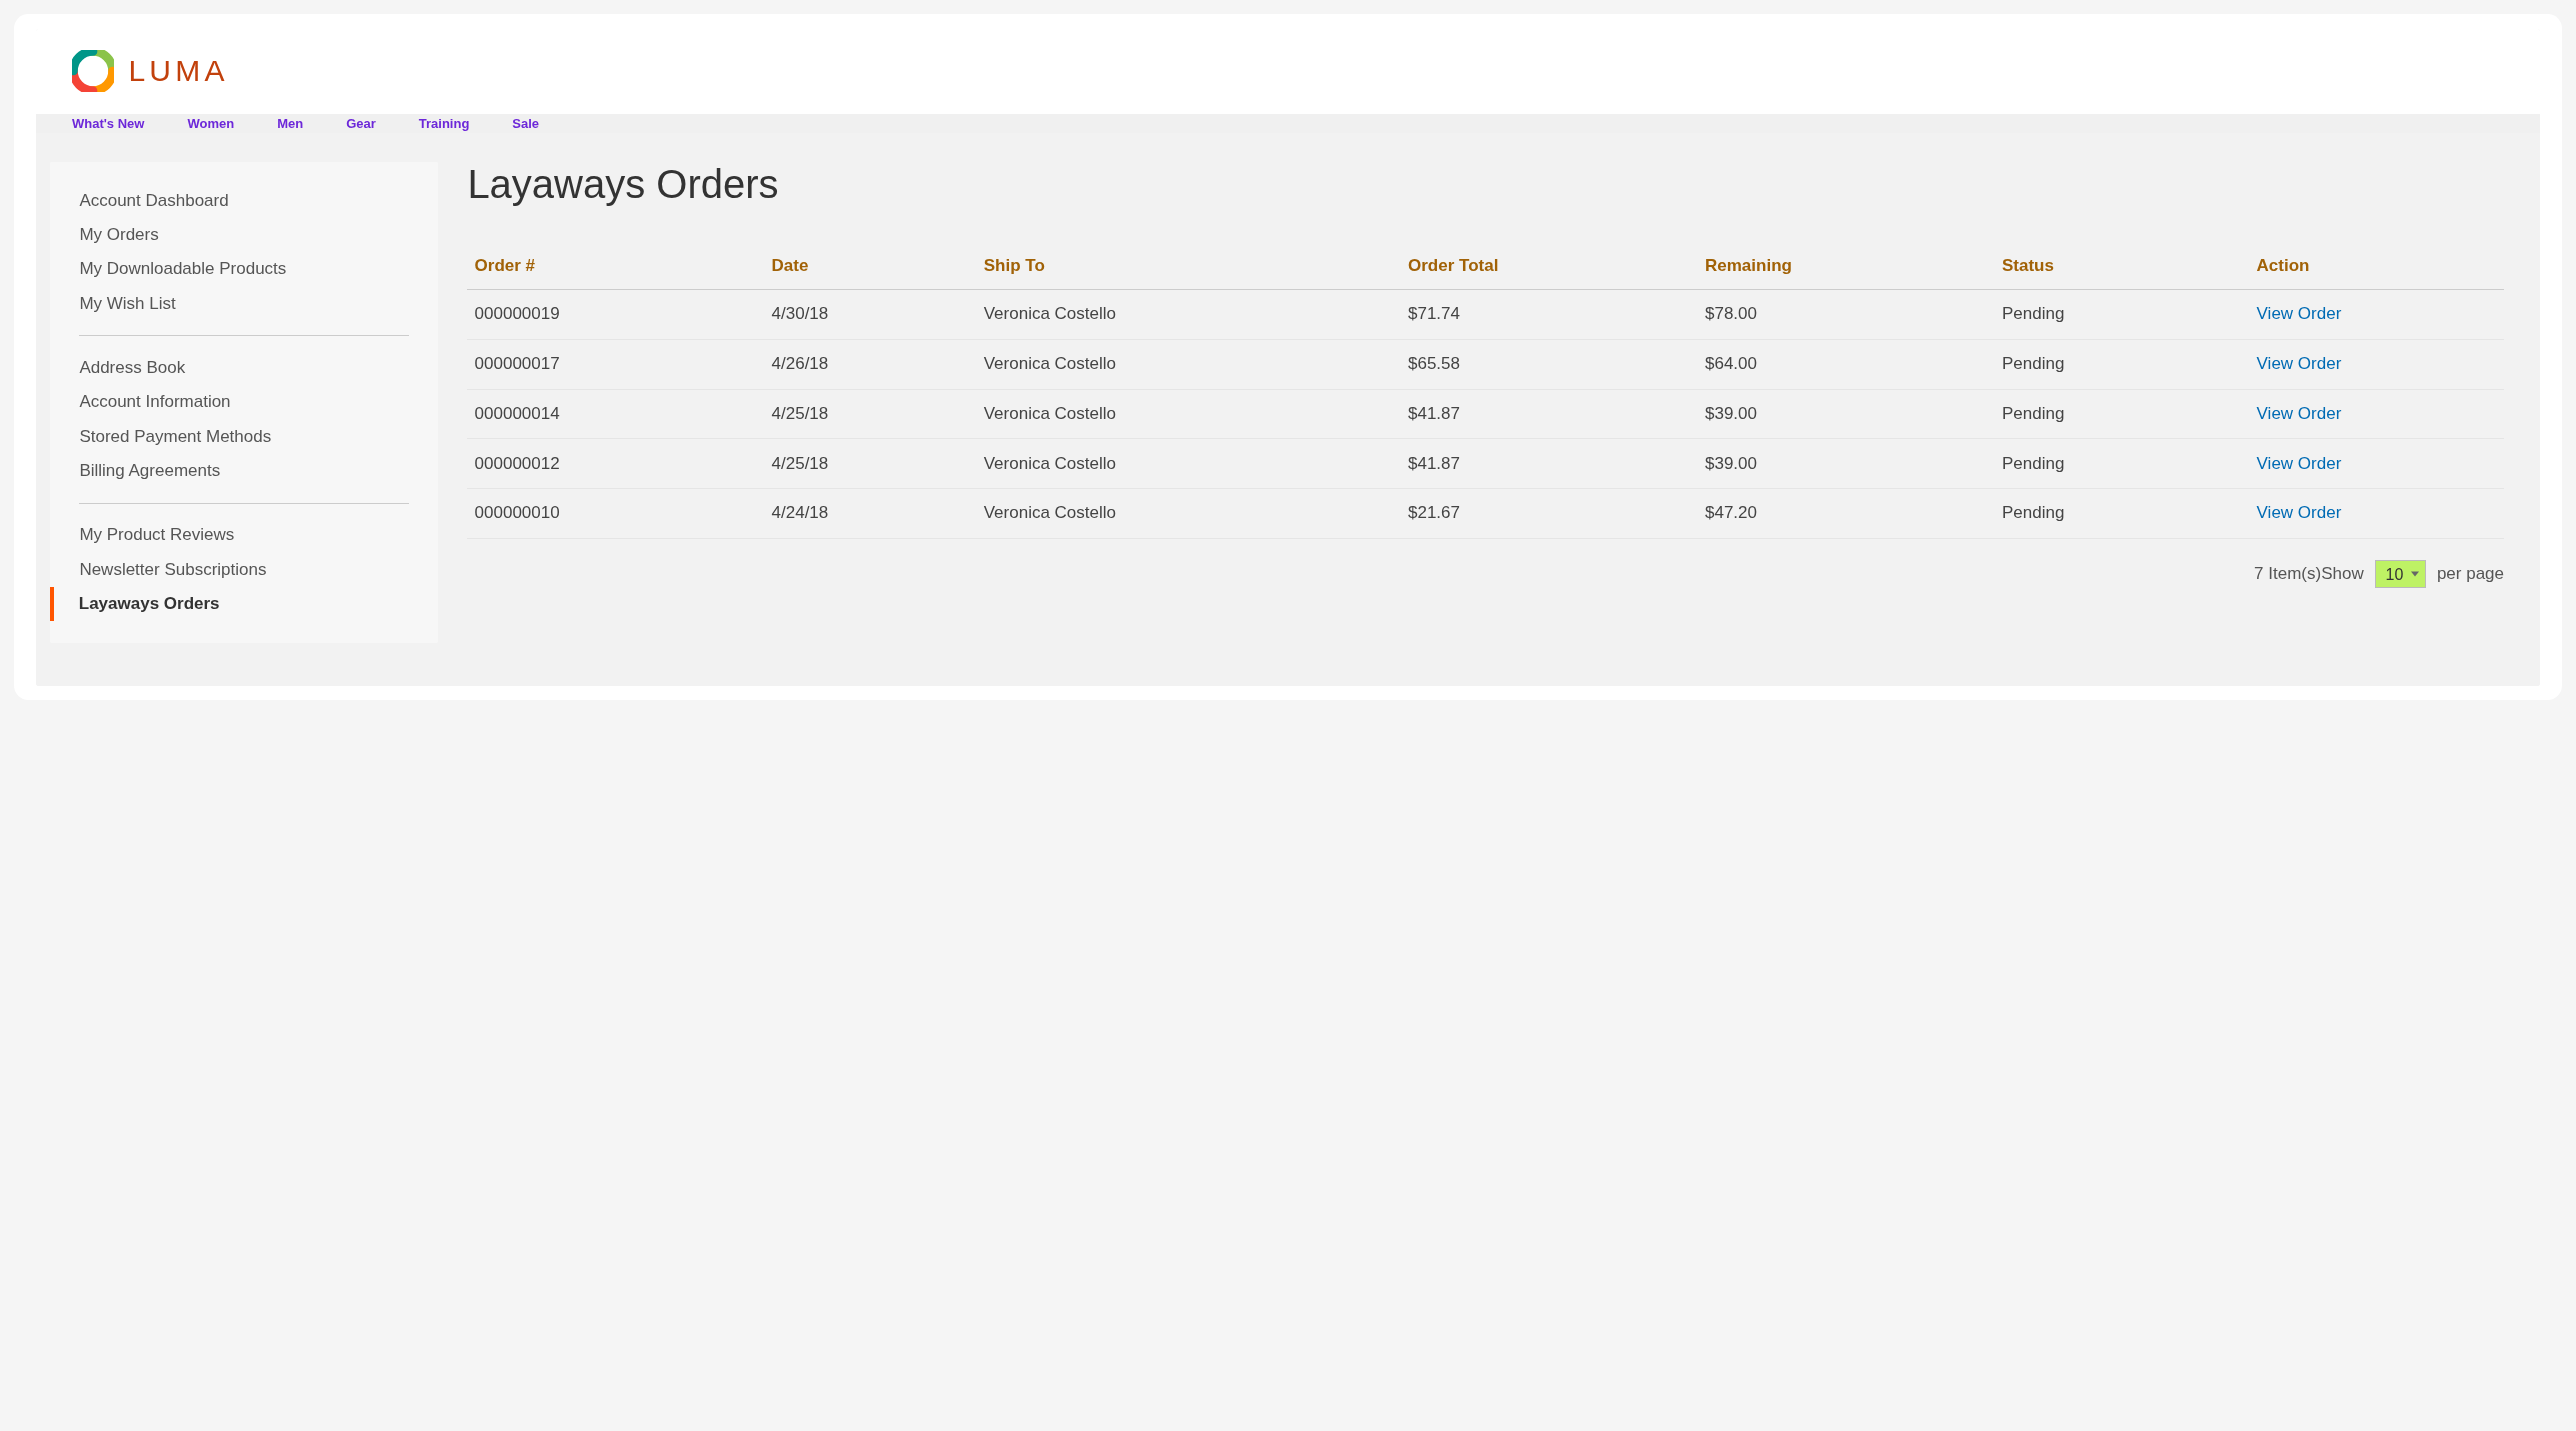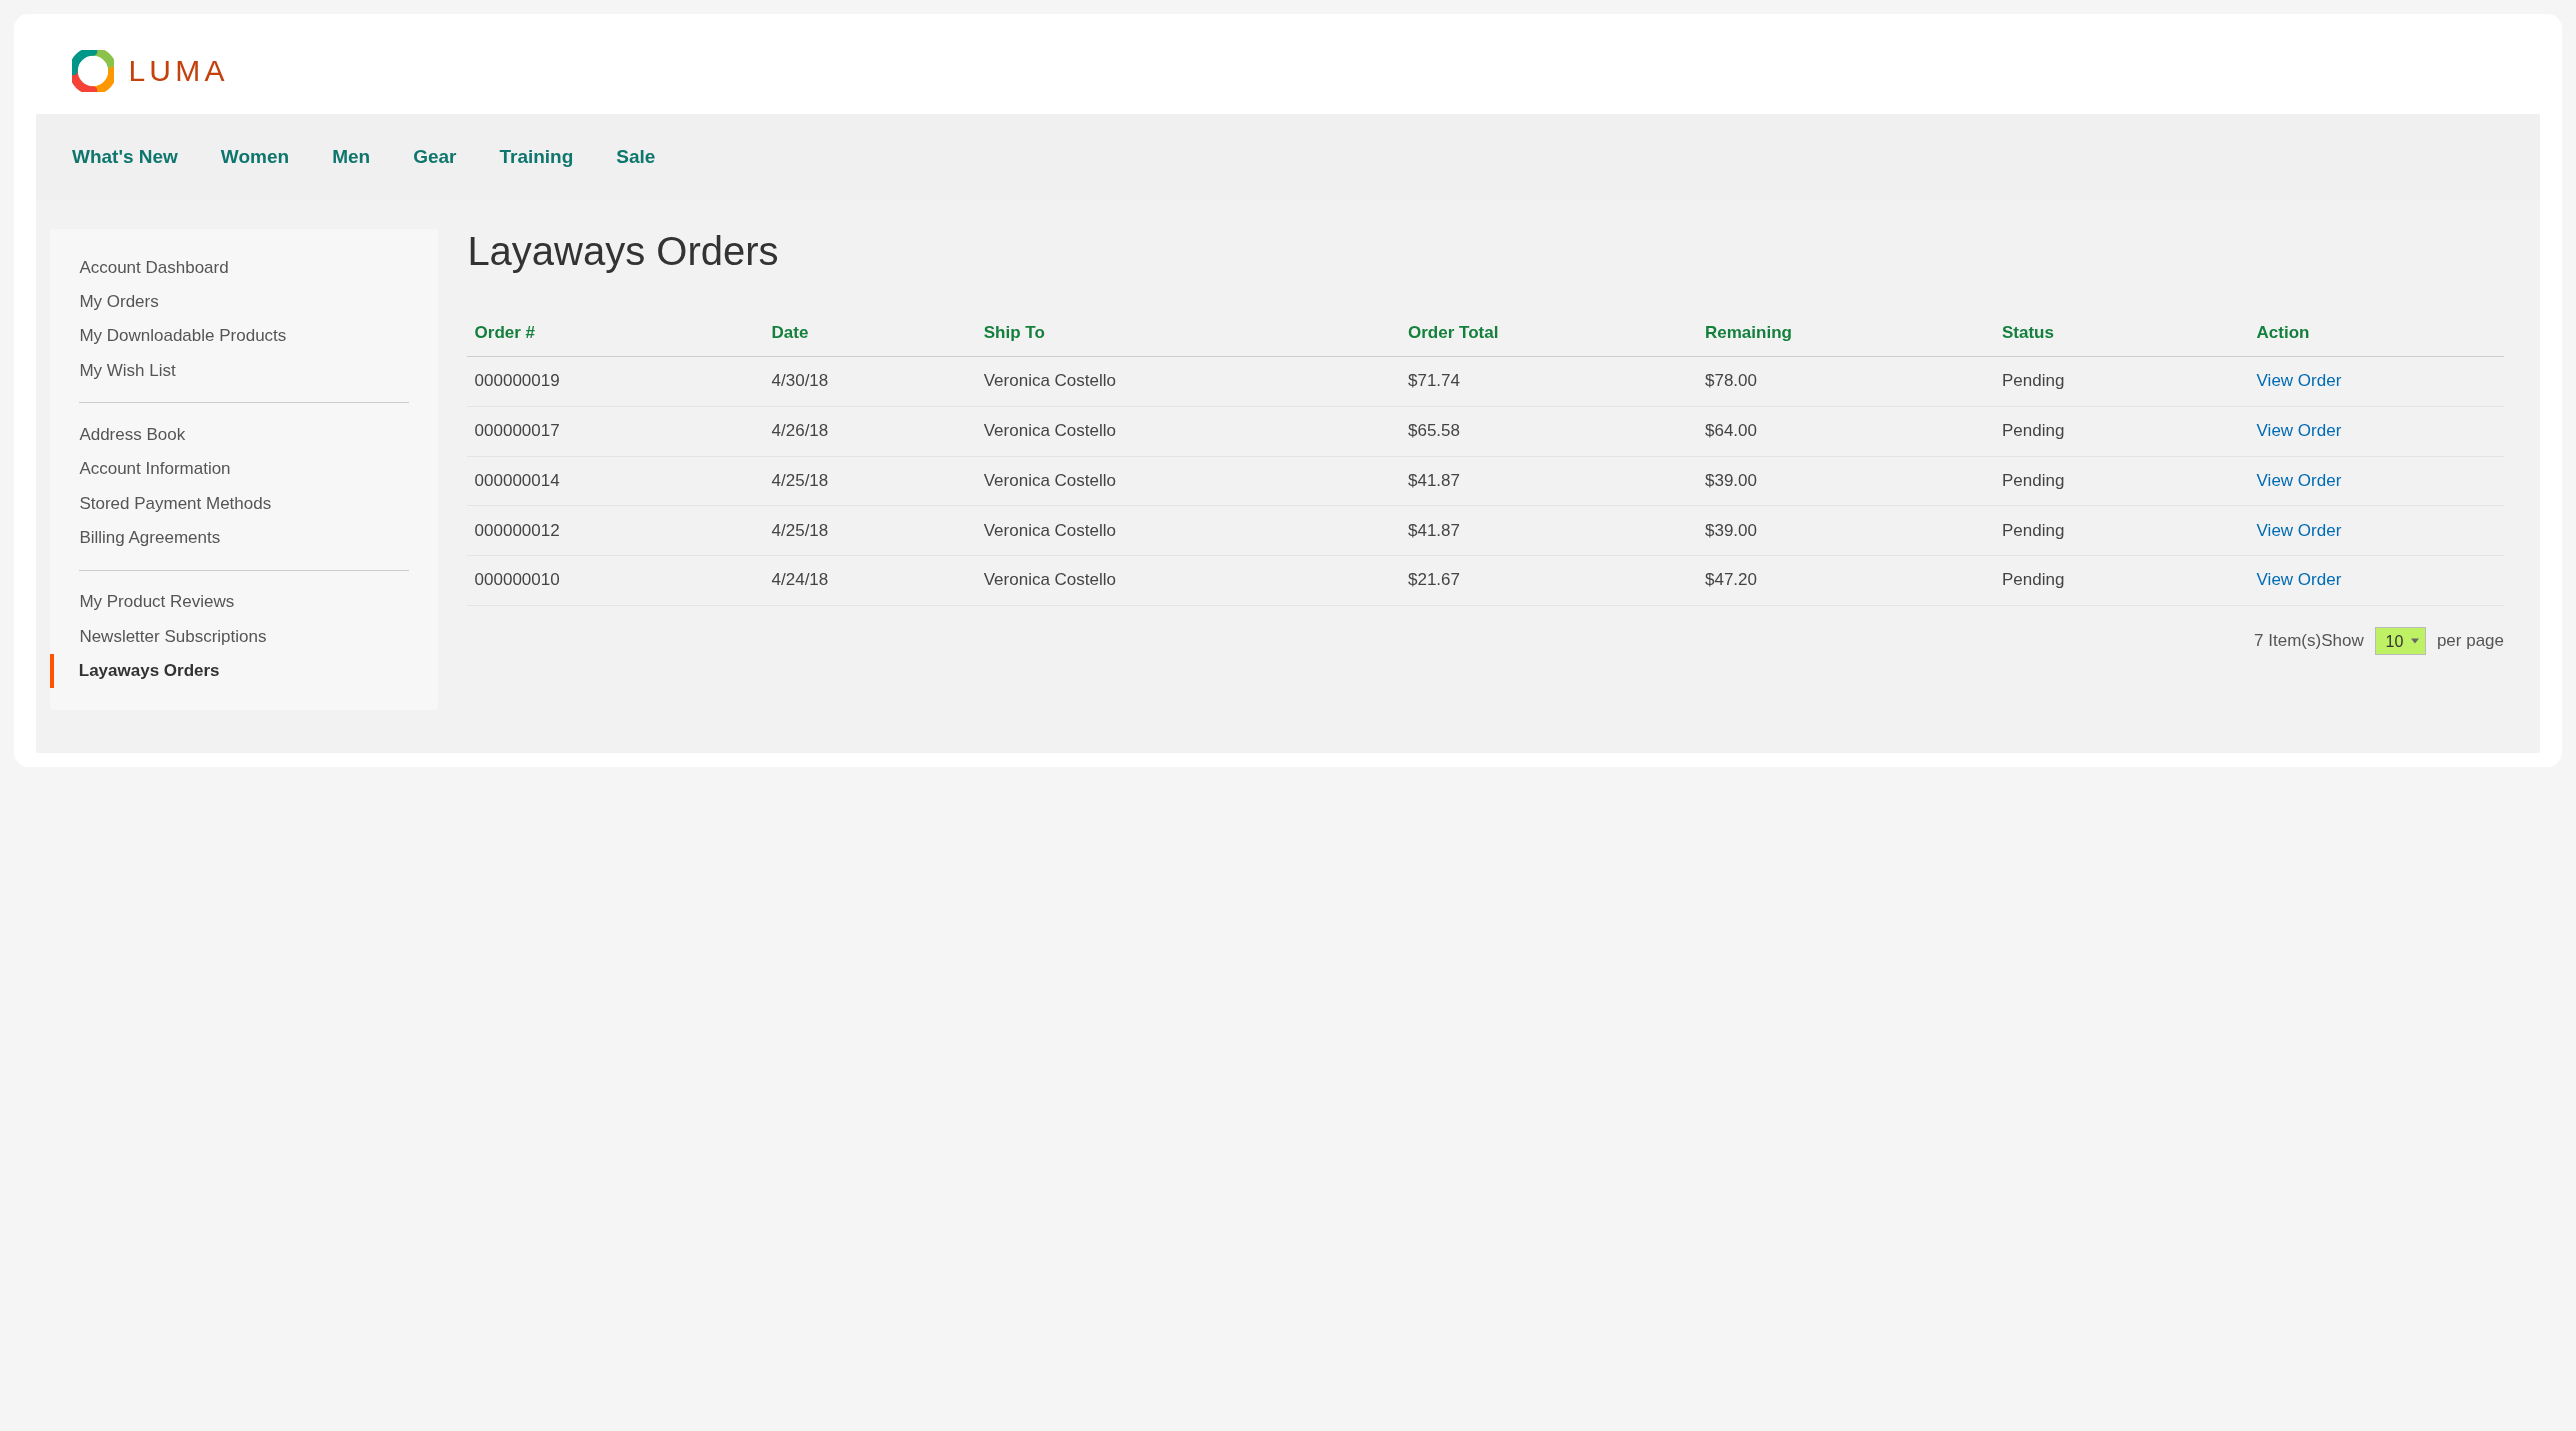--- a/index.html
+++ b/index.html
@@ -71,24 +71,24 @@
     }
     .cart-icon { color: #777; }
     
     .main-nav {
       background: #f0f0f0;
       padding: 0 36px;
       display: flex;
       gap: 43px;
     }
     .nav-item {
-      padding: 32px 0;
-      font-size: 19px;
+      padding: 2px 0;
+      font-size: 13px;
       font-weight: 600;
-      color: #0f766e;
+      color: #6d28d9;
       cursor: pointer;
     }
     
     .content {
       display: flex;
       padding: 29px 36px 43px 14.4px;
       gap: 29px;
       background: #f2f2f2;
     }
     
@@ -129,21 +129,21 @@
       margin-bottom: 36px;
     }
     .orders-table {
       width: 100%;
       border-collapse: collapse;
     }
     .orders-table th {
       text-align: left;
       font-size: 17px;
       font-weight: 700;
-      color: #15803d;
+      color: #a16207;
       padding: 13px 7.2px;
       border-bottom: 0.7px solid #ccc;
     }
     .orders-table td {
       font-size: 17px;
       color: #444;
       padding: 14.4px 7.2px;
       border-bottom: 0.7px solid #e5e5e5;
     }
     .orders-table a.view-link {

